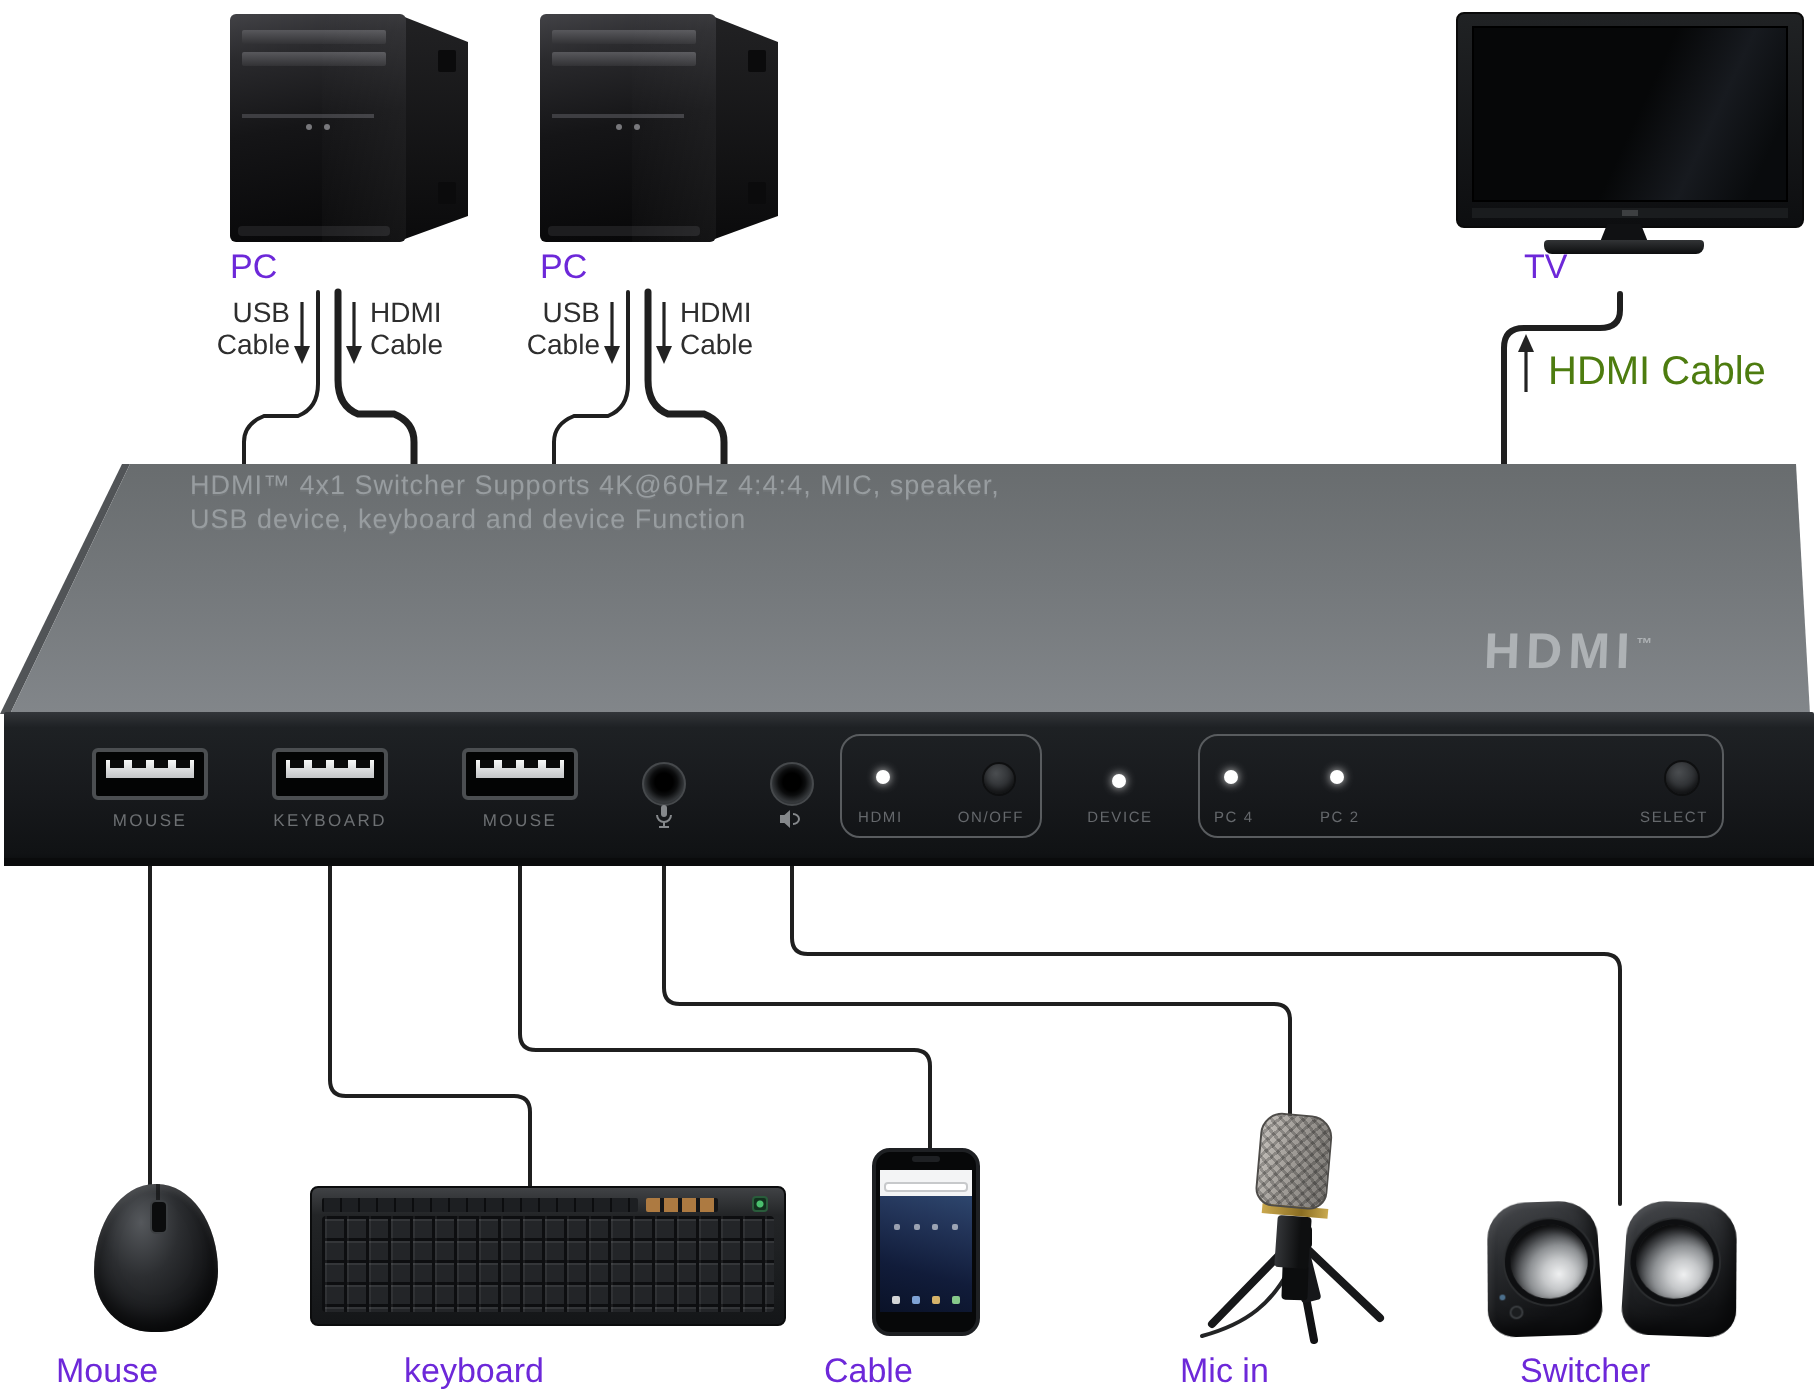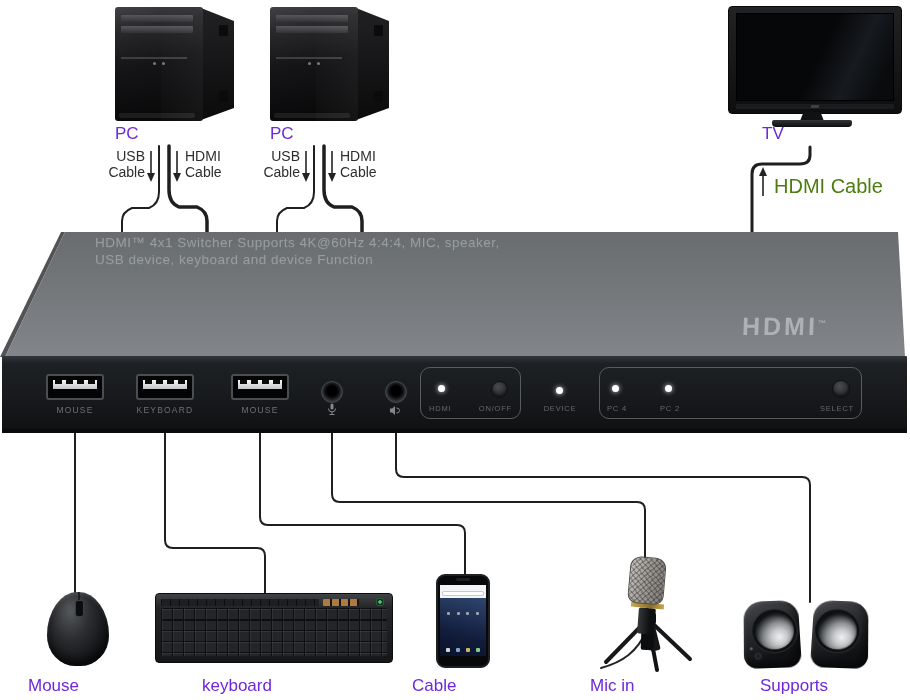--- a/index.html
+++ b/index.html
@@ -382,15 +382,15 @@
     </div>
     <div class="spk" style="left:66px;transform:rotate(2deg) perspective(90px) rotateX(5deg);transform-origin:bottom;">
       <div class="spk-driver" style="left:6px;top:13px;"></div>
     </div>
   </div>
 
   <div class="device-label" style="left:28px;top:676px;width:100px;">Mouse</div>
   <div class="device-label" style="left:202px;top:676px;width:140px;">keyboard</div>
   <div class="device-label" style="left:412px;top:676px;width:100px;">Cable</div>
   <div class="device-label" style="left:590px;top:676px;width:100px;">Mic in</div>
-  <div class="device-label" style="left:760px;top:676px;width:100px;">Supports</div>
+  <div class="device-label" style="left:760px;top:676px;width:100px;">Switcher</div>
 
 </div>
 
 </body></html>

